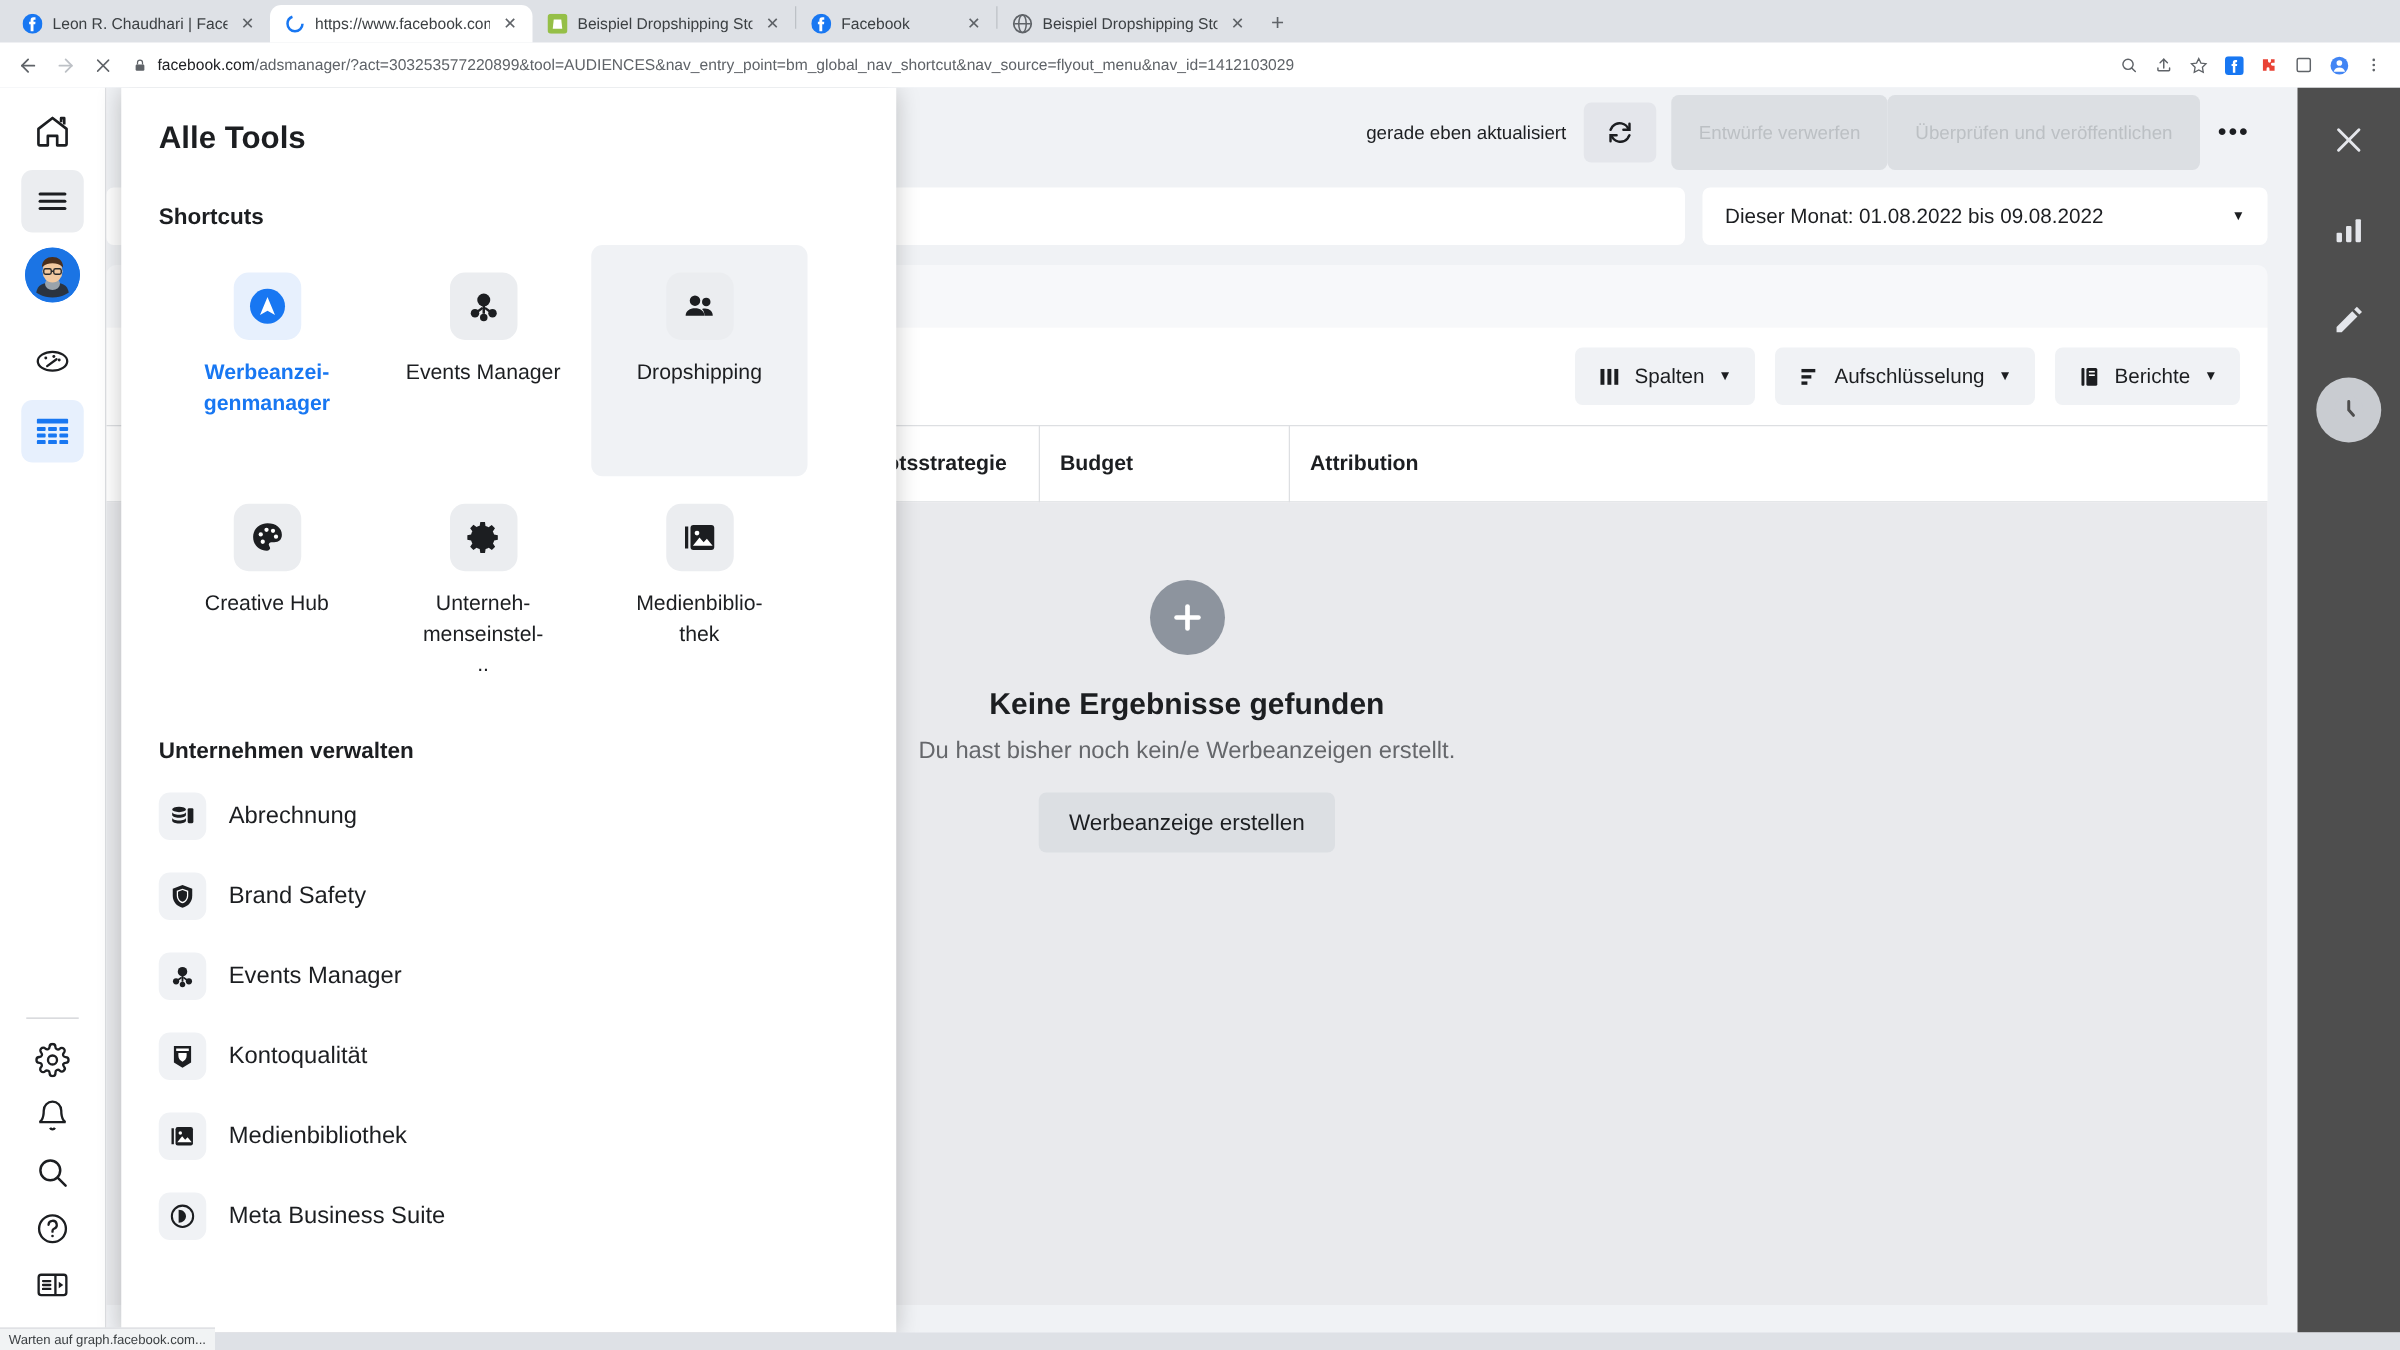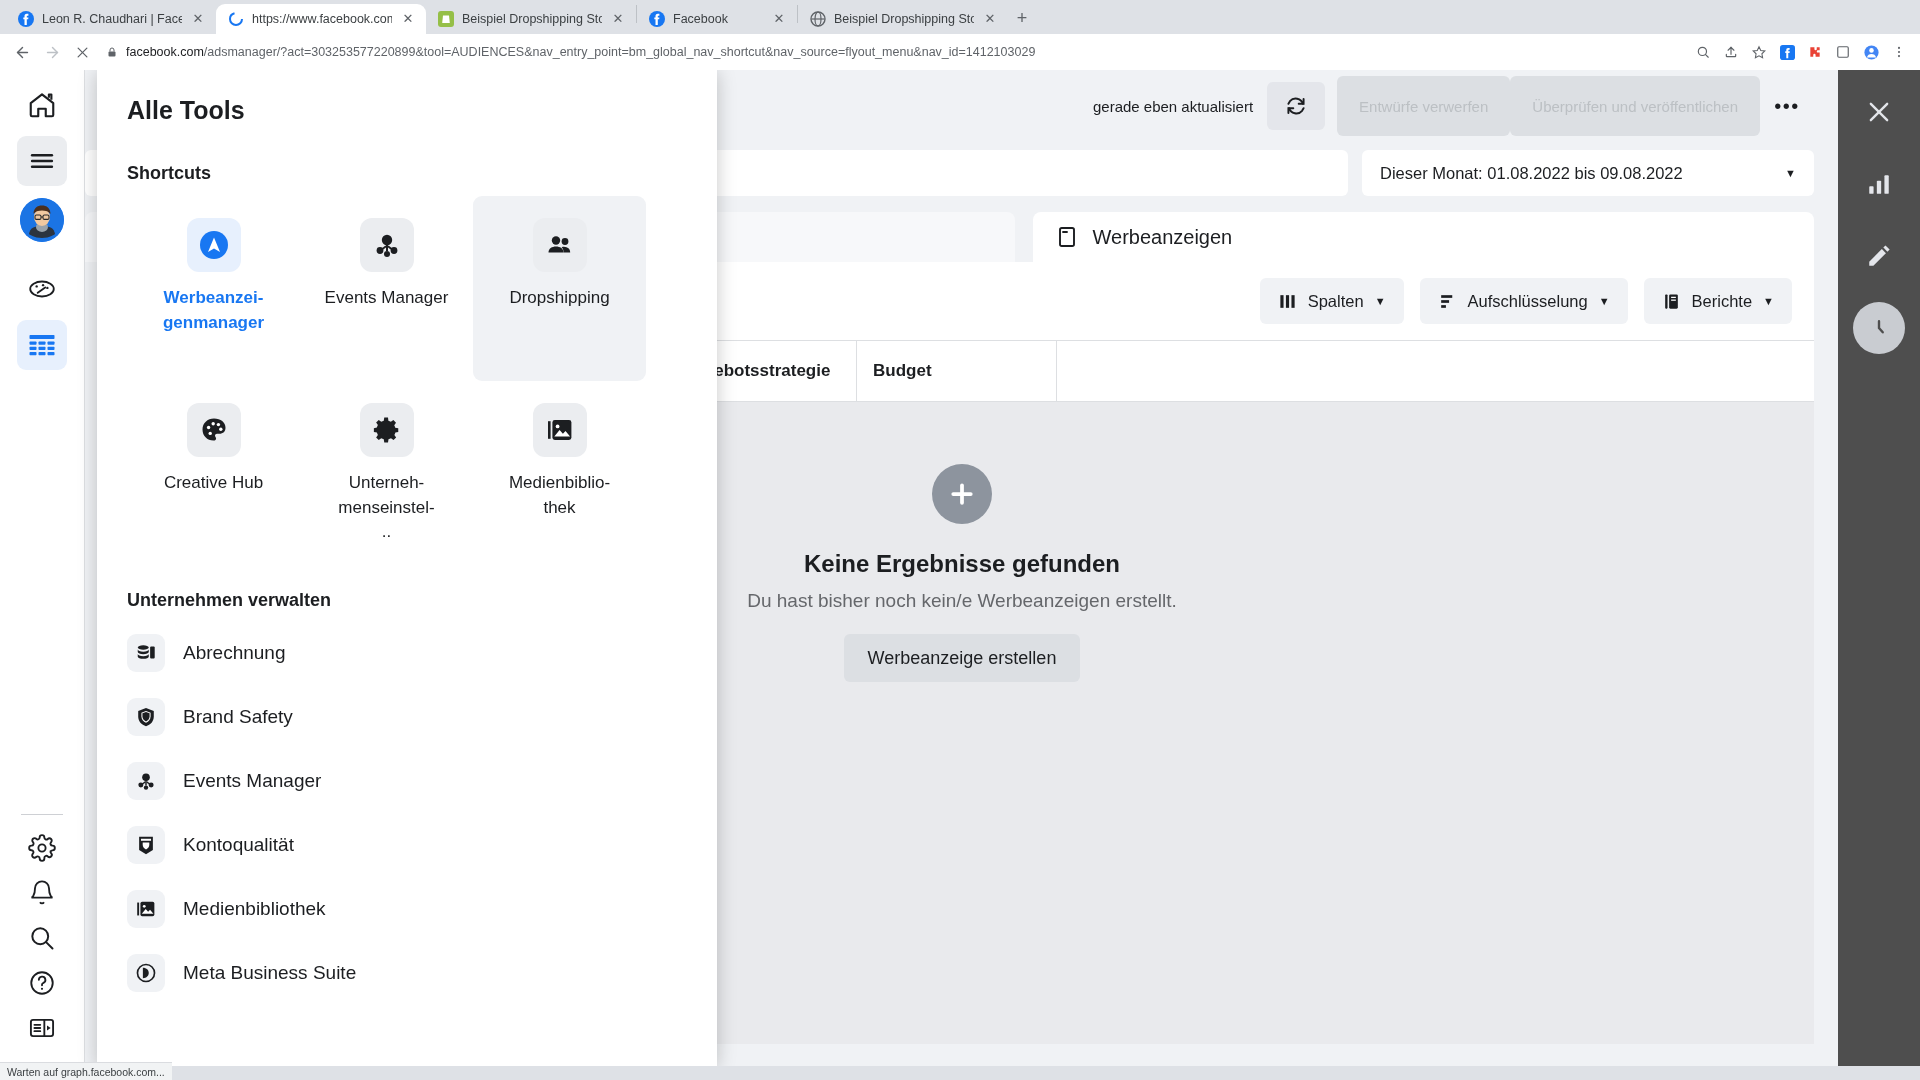--- a/index.html
+++ b/index.html
@@ -149,21 +149,21 @@
   .tabsrow { height: 58px; display: flex; align-items: flex-end; gap: 18px; padding-right: 24px; }
   .bigtab {
     flex: 1 1 0; height: 50px; background: #f7f8fa; border-radius: 8px 8px 0 0;
     display: flex; align-items: center; gap: 14px; padding-left: 22px;
     font-size: 20px; color: #1c1e21;
   }
   .bigtab.sel { background: #ffffff; }
 
   .panel {
     position: absolute; left: 0; right: 0; top: 192px; bottom: 22px;
-    background: #ffffff; border-radius: 0 0 8px 8px; margin-right: 24px; margin-left: 25px;
+    background: #ffffff; border-radius: 0 0 8px 8px; margin-right: 24px;
   }
   .paneltools { height: 78px; display: flex; align-items: center; padding: 0 22px; }
   .pt-left { display: flex; align-items: center; gap: 12px; }
   .pt-drop {
     width: 56px; height: 44px; background: #e4e6eb; border-radius: 6px;
     display:flex; align-items:center; justify-content:center; font-size: 11px; color:#1c1e21;
   }
   .pt-more {
     width: 56px; height: 44px; background: #f0f2f5; border-radius: 6px;
     display:flex; align-items:center; justify-content:center; font-size: 19px; color:#1c1e21; letter-spacing:1.4px;
@@ -573,29 +573,20 @@
           <span>
             <svg width="24" height="24" viewBox="0 0 24 24" fill="#1c1e21">
                 <rect x="3" y="3" width="7" height="7" rx="1.4"></rect>
                 <rect x="14" y="3" width="7" height="7" rx="1.4" fill="none" stroke="#1c1e21" stroke-width="2"></rect>
                 <rect x="3" y="14" width="7" height="7" rx="1.4" fill="none" stroke="#1c1e21" stroke-width="2"></rect>
                 <rect x="14" y="14" width="7" height="7" rx="1.4" fill="none" stroke="#1c1e21" stroke-width="2"></rect>
               </svg>
           </span>
           <span>Anzeigengruppen</span>
         </div>
-        <div class="bigtab sel">
-          <span>
-            <svg width="24" height="24" viewBox="0 0 24 24" fill="none" stroke="#1c1e21" stroke-width="1.9">
-                <rect x="5" y="3" width="14" height="18" rx="1.8"></rect>
-                <line x1="8" y1="7" x2="12" y2="7" stroke-linecap="round"></line>
-              </svg>
-          </span>
-          <span>Werbeanzeigen</span>
-        </div>
       </div>
 
       <div class="panel">
         <div class="paneltools">
           <div class="pt-left">
             <div style="width:300px;"></div>
             <div class="pt-drop">▼</div>
             <div class="pt-more">•••</div>
           </div>
           <div class="pt-right">
@@ -634,20 +625,21 @@
               <span class="caret">▼</span>
             </div>
           </div>
         </div>
 
         <div class="thead">
           <div class="th sortcell" style="width:310px; border-right:1px solid #dddfe2;">▼</div>
           <div class="th link" style="width:265px;">Auslieferung ↑</div>
           <div class="th" style="width:172px;">Gebotsstrategie</div>
           <div class="th" style="width:200px;">Budget</div>
+          <div class="th" style="width:180px; border-right:none;">Attribution</div>
         </div>
 
         <div class="emptyarea">
           <div class="plus-circle">
             <svg width="30" height="30" viewBox="0 0 24 24" stroke="#ffffff" stroke-width="3" stroke-linecap="round">
                 <line x1="12" y1="5" x2="12" y2="19"></line>
                 <line x1="5" y1="12" x2="19" y2="12"></line>
               </svg>
           </div>
           <div class="empty-title">Keine Ergebnisse gefunden</div>

